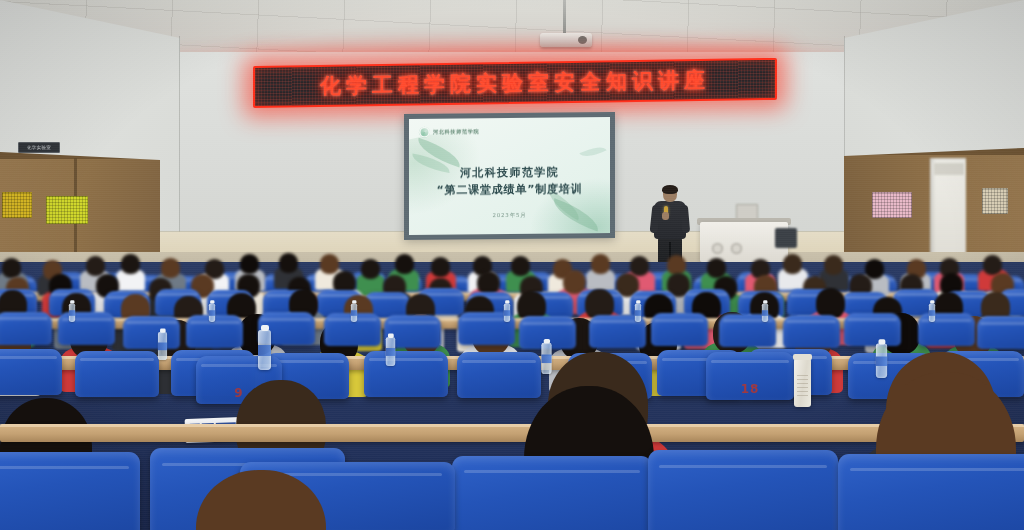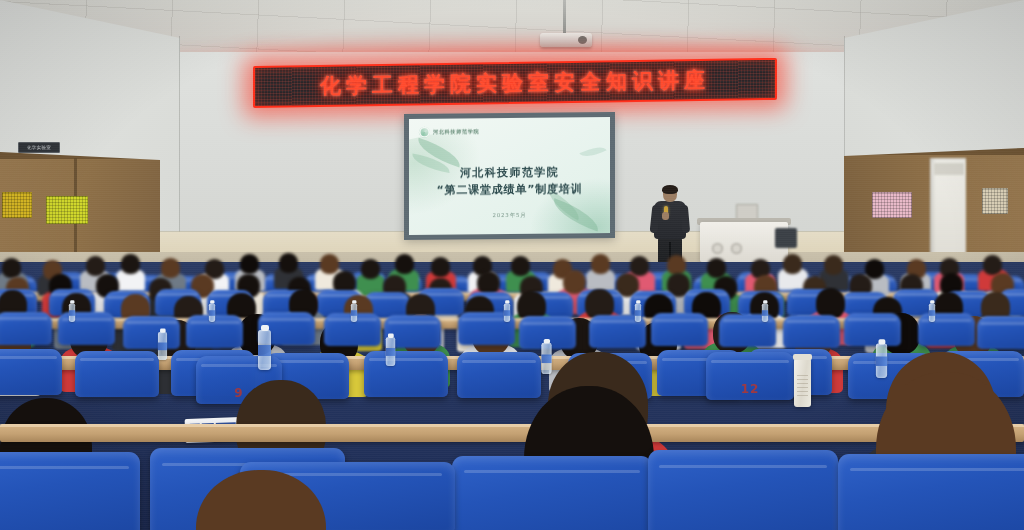--- a/index.html
+++ b/index.html
@@ -829,21 +829,21 @@
     <div class="chair blur-xs" style="left: 171.046px; top: 350.198px; width: 84px; height: 46px; z-index: 5;"></div>
     <div class="chair blur-xs" style="left: 265.408px; top: 352.8px; width: 84px; height: 46px; z-index: 5;"></div>
     <div class="chair blur-xs" style="left: 363.763px; top: 350.794px; width: 84px; height: 46px; z-index: 5;"></div>
     <div class="chair blur-xs" style="left: 457.357px; top: 352.493px; width: 84px; height: 46px; z-index: 5;"></div>
     <div class="chair blur-xs" style="left: 567.642px; top: 353.232px; width: 84px; height: 46px; z-index: 5;"></div>
     <div class="chair blur-xs" style="left: 657.05px; top: 350.208px; width: 84px; height: 46px; z-index: 5;"></div>
     <div class="chair blur-xs" style="left: 748.224px; top: 348.605px; width: 84px; height: 46px; z-index: 5;"></div>
     <div class="chair blur-xs" style="left: 848.269px; top: 353.189px; width: 84px; height: 46px; z-index: 5;"></div>
     <div class="chair blur-xs" style="left: 939.763px; top: 350.659px; width: 84px; height: 46px; z-index: 5;"></div>
     <div class="chair " style="left: 706px; top: 352px; width: 88px; height: 48px; z-index: 6;">
-      <div class="chair-num">12</div>
+      <div class="chair-num">18</div>
     </div>
     <div class="chair blur-xs" style="left: 196px; top: 356px; width: 86px; height: 48px; z-index: 6; opacity: 0.98;">
       <div class="chair-num">9</div>
     </div>
     <div class="bottle " style="left: 258px; top: 330px; z-index: 7; transform: scale(1); transform-origin: center bottom;">
       <div class="bottle-cap"></div>
       <div class="bottle-label"></div>
     </div>
     <div class="bottle blur-xs" style="left: 875px; top: 338px; z-index: 7; transform: scale(0.86); transform-origin: center bottom;">
       <div class="bottle-cap"></div>

